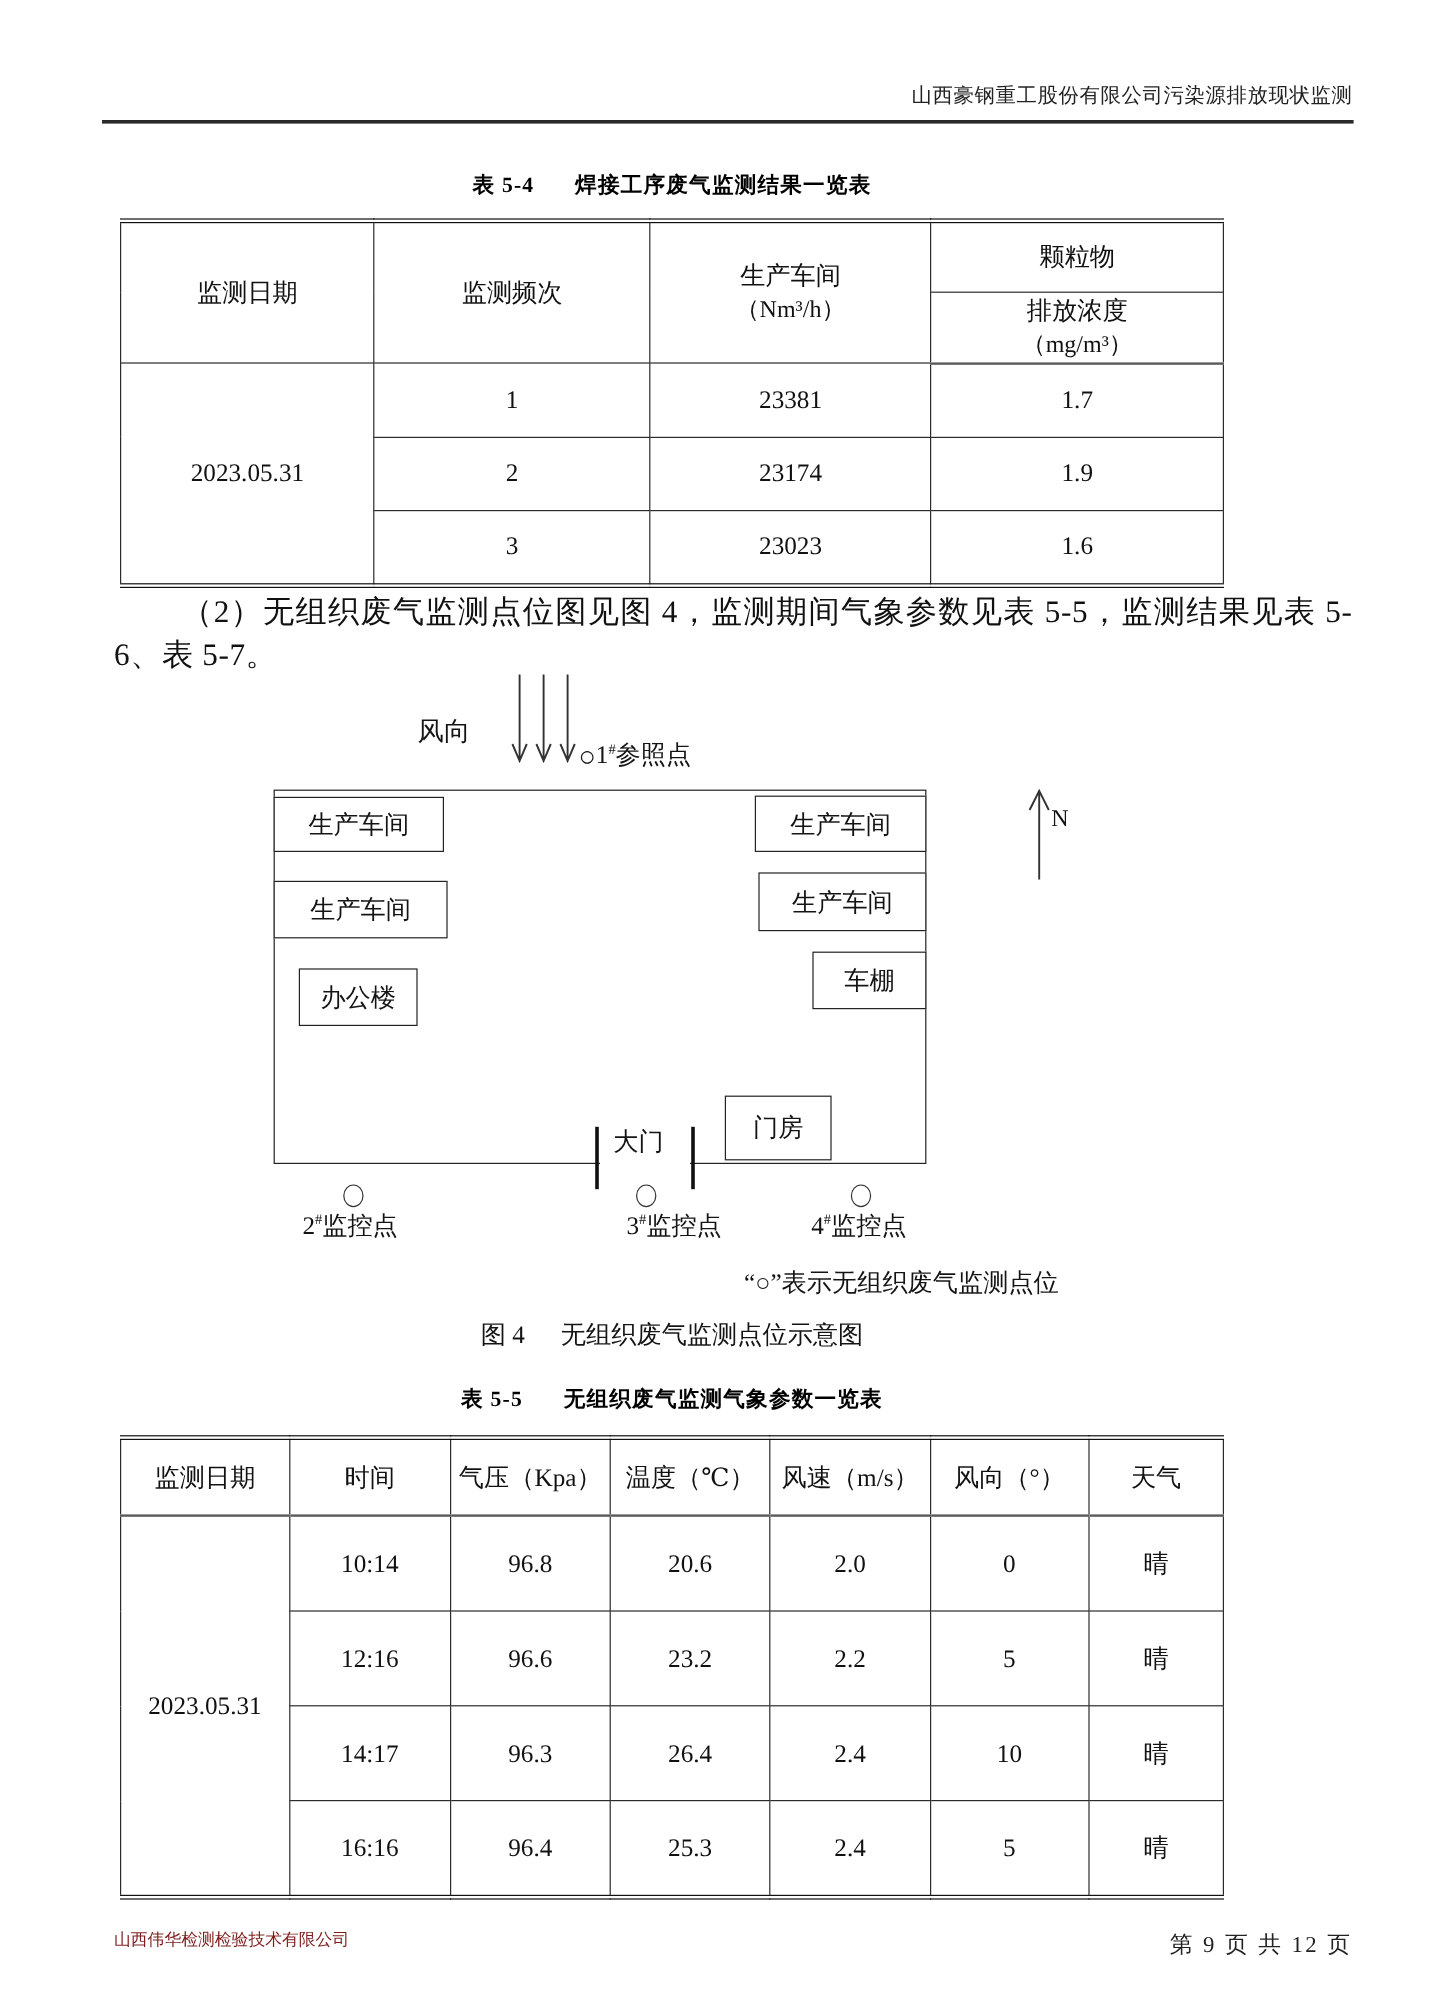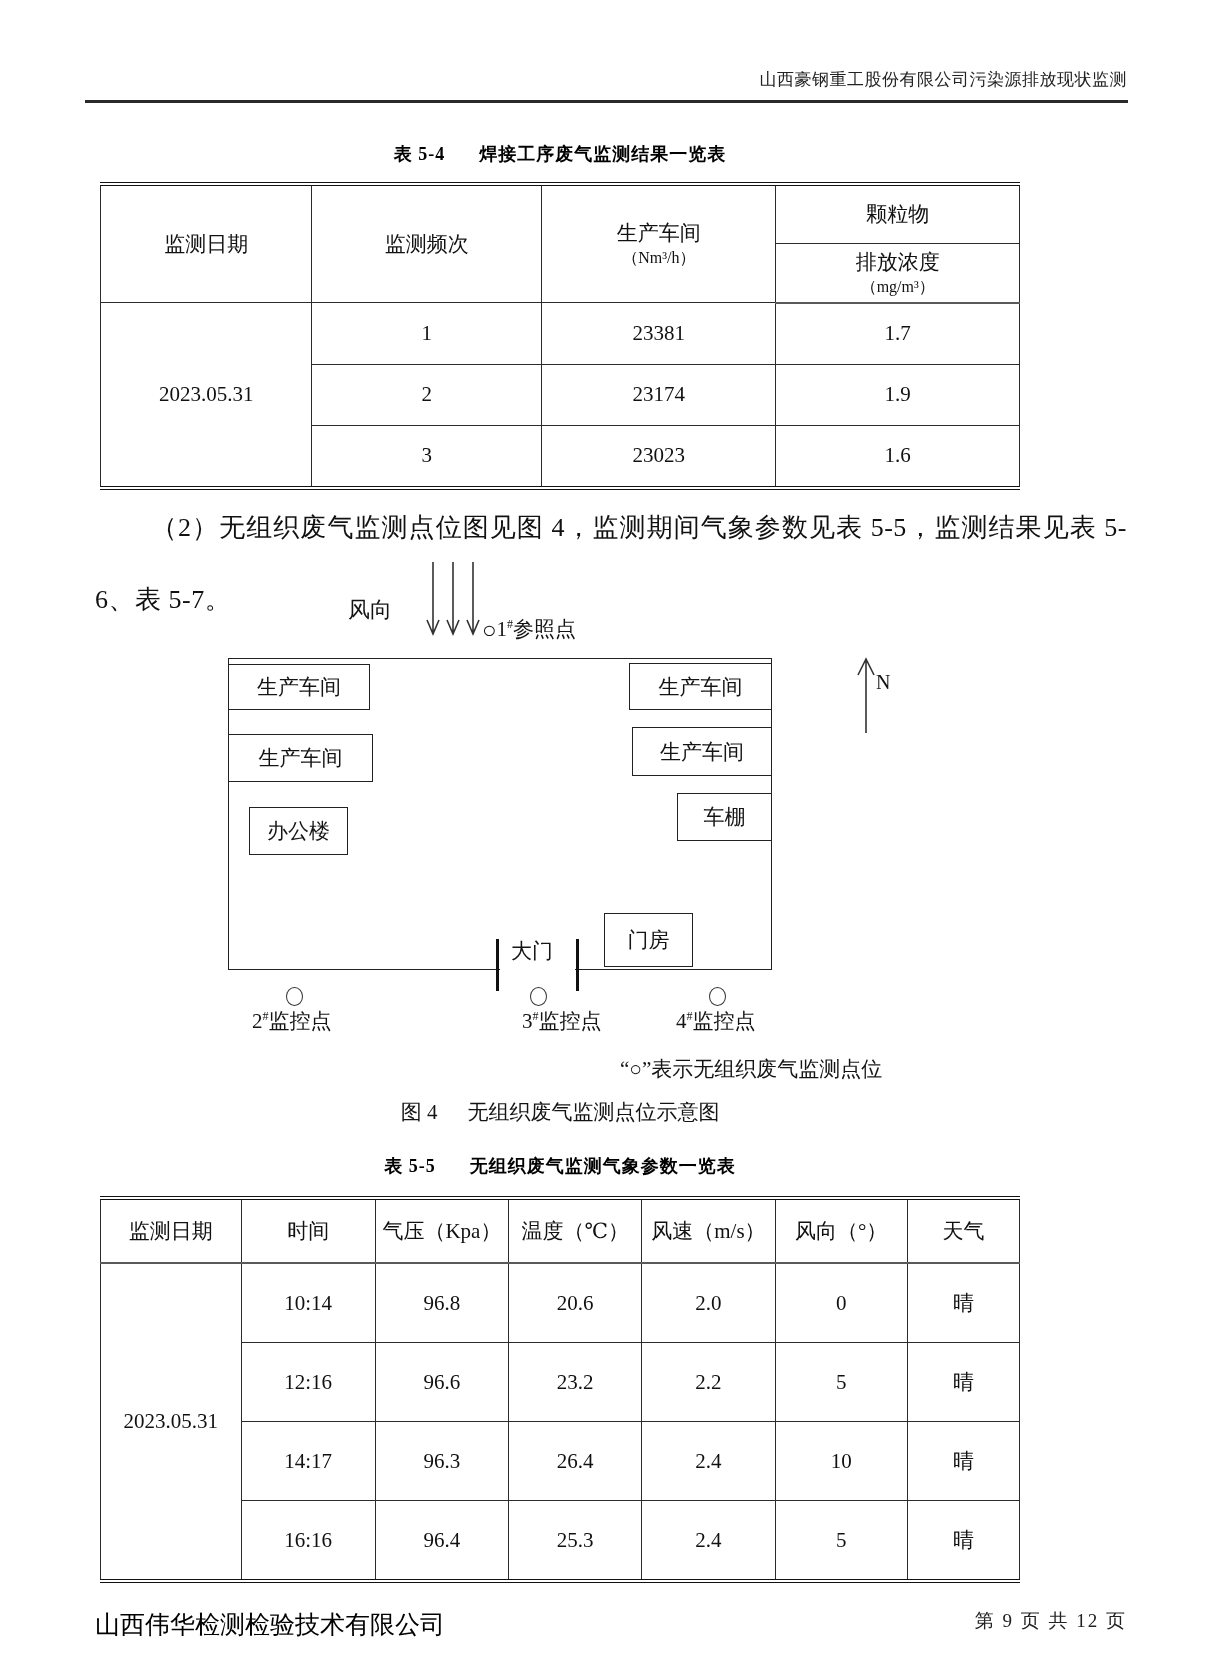--- a/index.html
+++ b/index.html
@@ -43,25 +43,25 @@
     font-weight:normal; padding:0; line-height:1.35;
   }
   table.doc thead tr.hdr-last th{ border-bottom:2.5px solid #5a5a5a; }
   .t54{top:182px;}
   .t54 thead th{height:57px;}
   .t54 thead th[rowspan]{height:116px;}
   .t54 tbody td{height:60px;}
   .t55{top:1196px;}
   .t55 thead th{height:62px;}
   .t55 tbody td{height:78px;}
-  .unit{font-size:16px;}
+  .unit{font-size:20px;}
   
   .para{
     position:absolute; top:492px; left:95px; width:1032px;
-    font-size:26px; line-height:72px; text-align:justify;
+    font-size:26px; line-height:36px; text-align:justify;
     text-indent:56px; color:#111; letter-spacing:.5px;
   }
   
   .figure{position:absolute; top:555px; left:0; width:1048px; height:580px;}
   .fig-label{position:absolute; font-size:21px; color:#141414; white-space:nowrap;}
   .wind-label{left:348px; top:40px; font-size:22px;}
   .refpoint{left:482px; top:60px; font-size:21px;}
   .refpoint .ring{font-size:24px; vertical-align:-2px;}
   .sup{vertical-align:super; font-size:12px;}
   .boundary{
@@ -95,21 +95,21 @@
   .legend{left:620px; top:500px; font-size:21px;}
   .fig-caption{
     position:absolute; left:100px; top:543px; width:920px; text-align:center;
     font-size:21px; color:#141414;
   }
   .fig-caption .gap{display:inline-block; width:30px;}
   svg.arrows{position:absolute; left:424px; top:5px; overflow:visible;}
   svg.north{position:absolute; left:852px; top:96px; overflow:visible;}
   
   .footer-left{
-    position:absolute; left:95px; top:1608px; font-size:25px; color:#000000;
+    position:absolute; left:95px; top:1608px; font-size:14px; color:#7f1d1d;
   }
   .footer-right{
     position:absolute; left:600px; top:1608px; width:527px; text-align:right;
     font-size:19px; color:#222; letter-spacing:2px;
   }
 </style>
 </head>
 <body>
 
 <div class="page">

